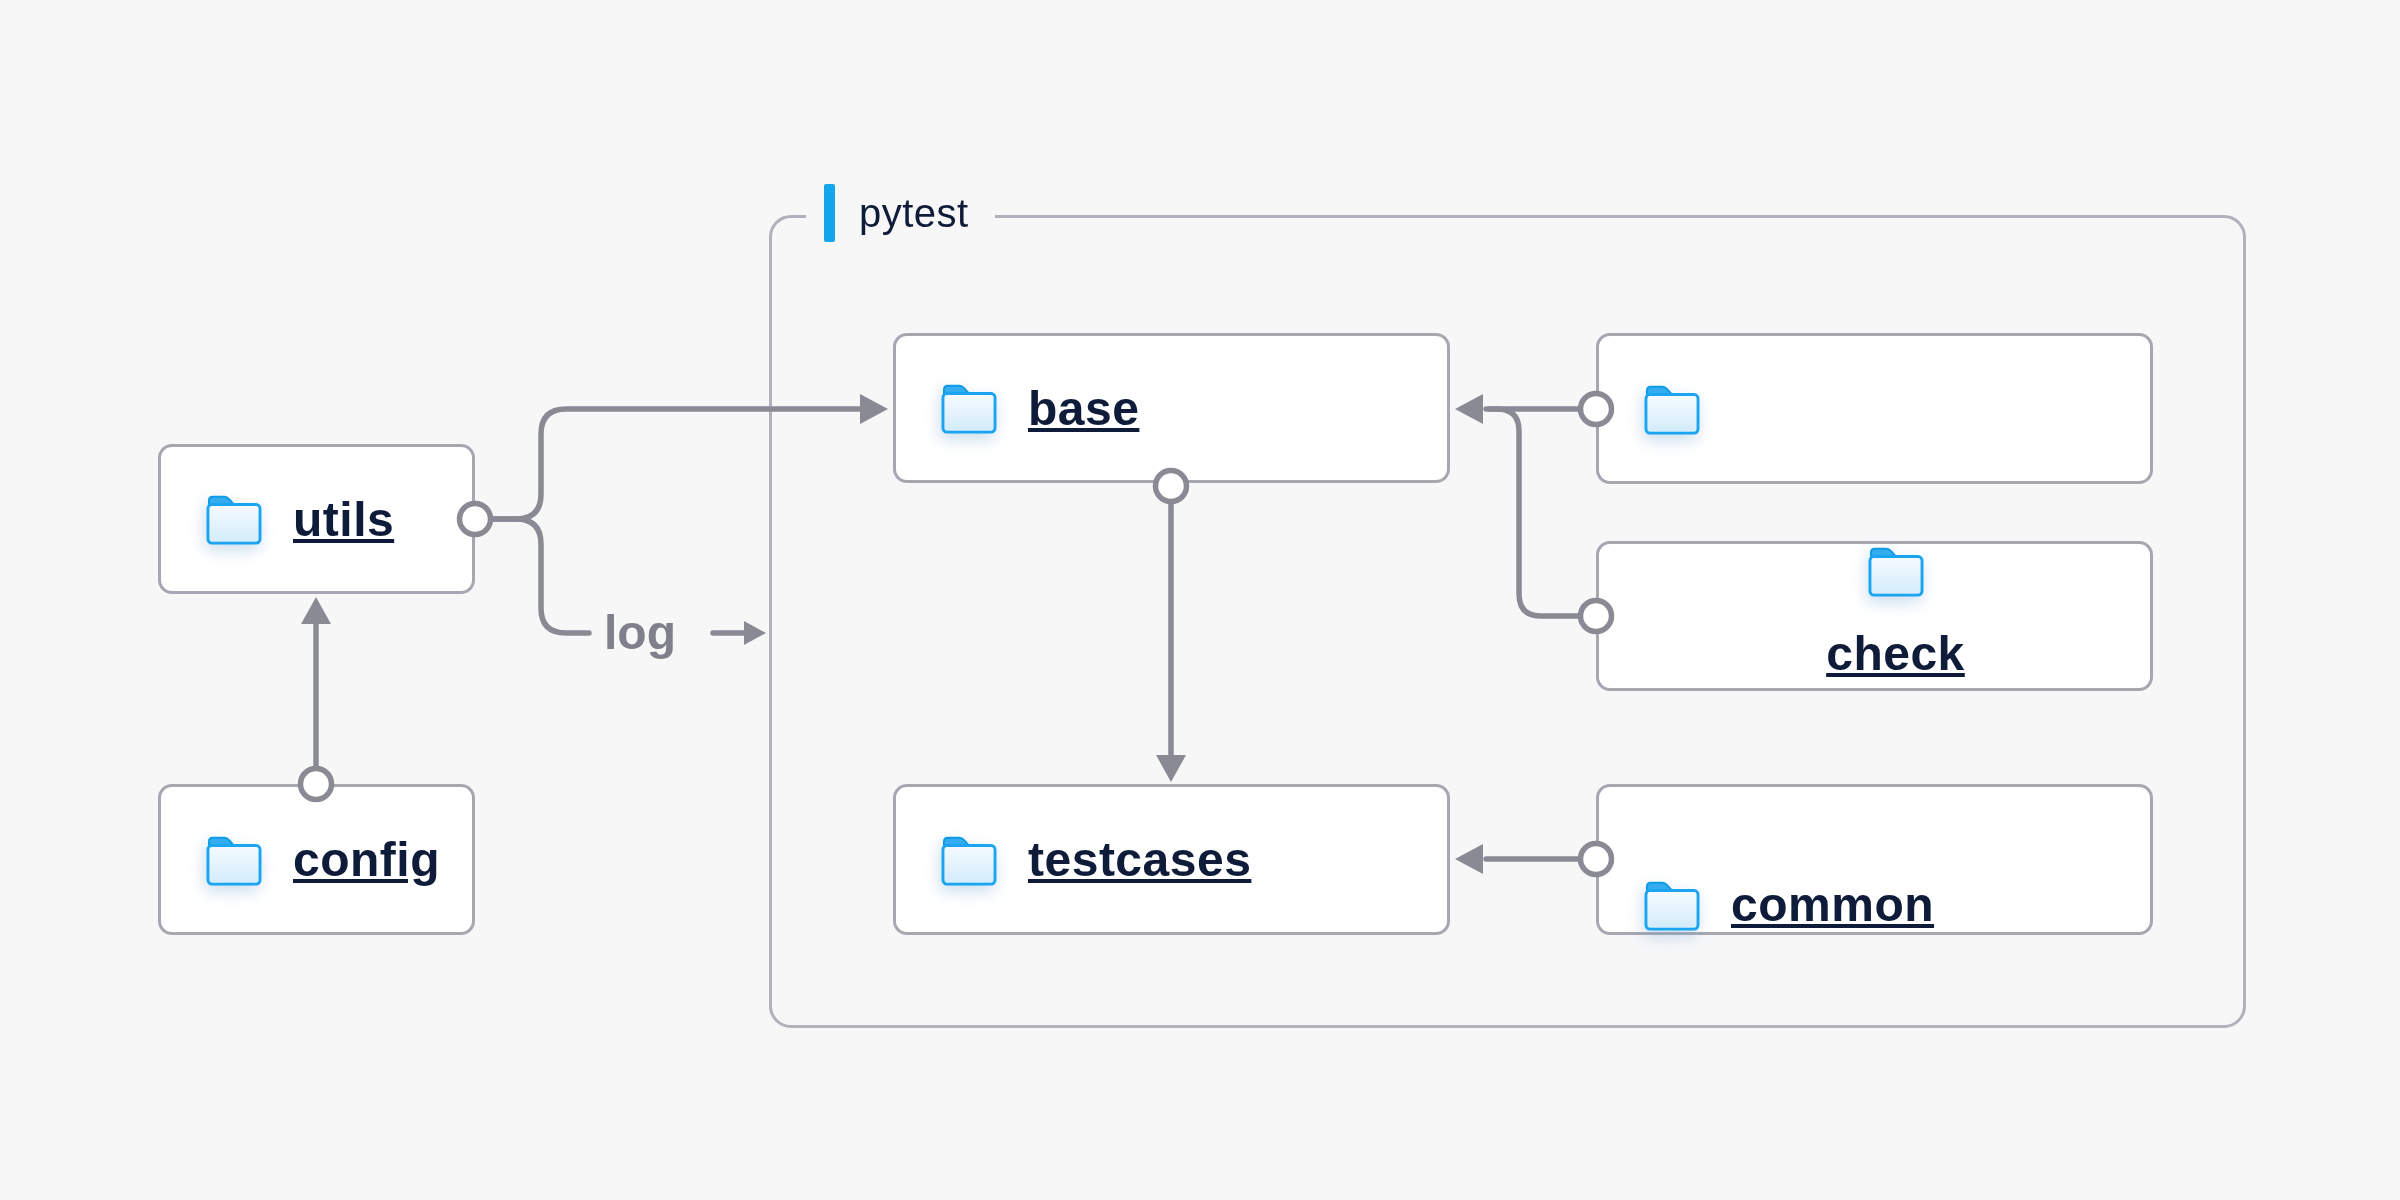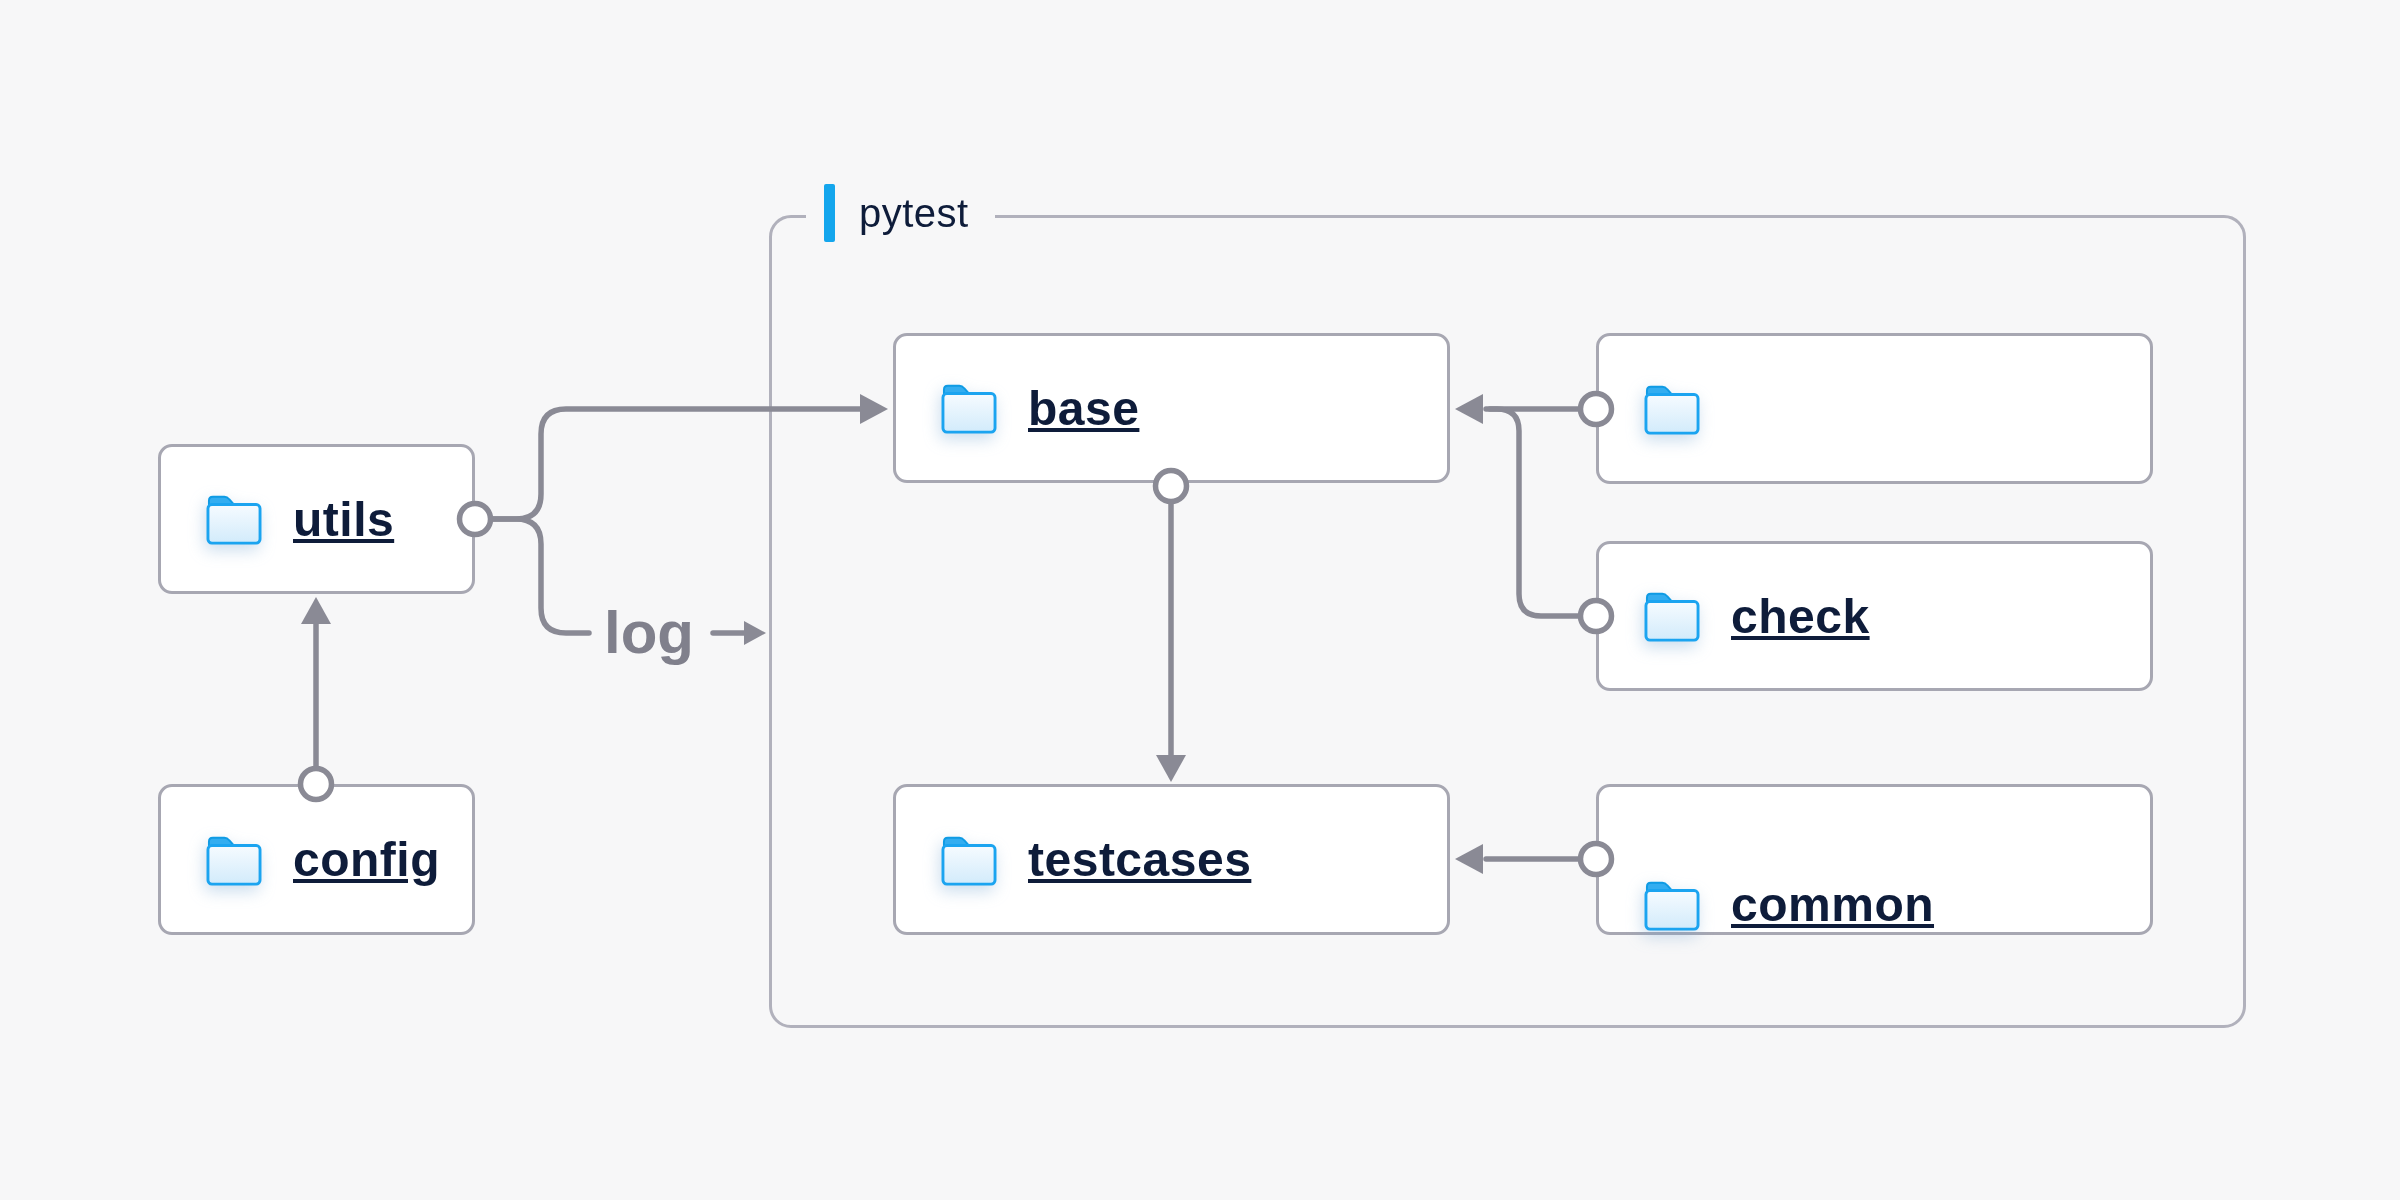--- a/index.html
+++ b/index.html
@@ -64,36 +64,36 @@
     color: #0e1c3a;
     letter-spacing: 0.5px;
     text-decoration: underline;
   }
   .folder { filter: drop-shadow(-2px 6px 8px rgba(110,160,205,0.35)); flex: 0 0 auto; }
 
   #node-utils     { left: 158px;  top: 444px; width: 317px; height: 150px; }
   #node-config    { left: 158px;  top: 784px; width: 317px; height: 151px; }
   #node-base      { left: 893px;  top: 333px; width: 557px; height: 150px; }
   #node-pymilvus  { left: 1596px; top: 333px; width: 557px; height: 151px; }
-  #node-check     { left: 1596px; top: 541px; width: 557px; height: 150px; }
+  #node-check     { left: 1596px; top: 541px; width: 557px; height: 150px; flex-direction: column; }
   #node-testcases { left: 893px;  top: 784px; width: 557px; height: 151px; }
   #node-common    { left: 1596px; top: 784px; width: 557px; height: 151px; align-items: flex-end; }
 
   
   .connectors {
     position: absolute; inset: 0;
     z-index: 3;
     pointer-events: none;
   }
 
   
   .edge-label {
     position: absolute;
     left: 604px; top: 608px;
-    font-size: 60px;
+    font-size: 48px;
     font-weight: 700;
     color: #80808c;
     line-height: 50px;
     z-index: 3;
   }
 </style>
 </head>
 <body>
 
 <div class="stage">

